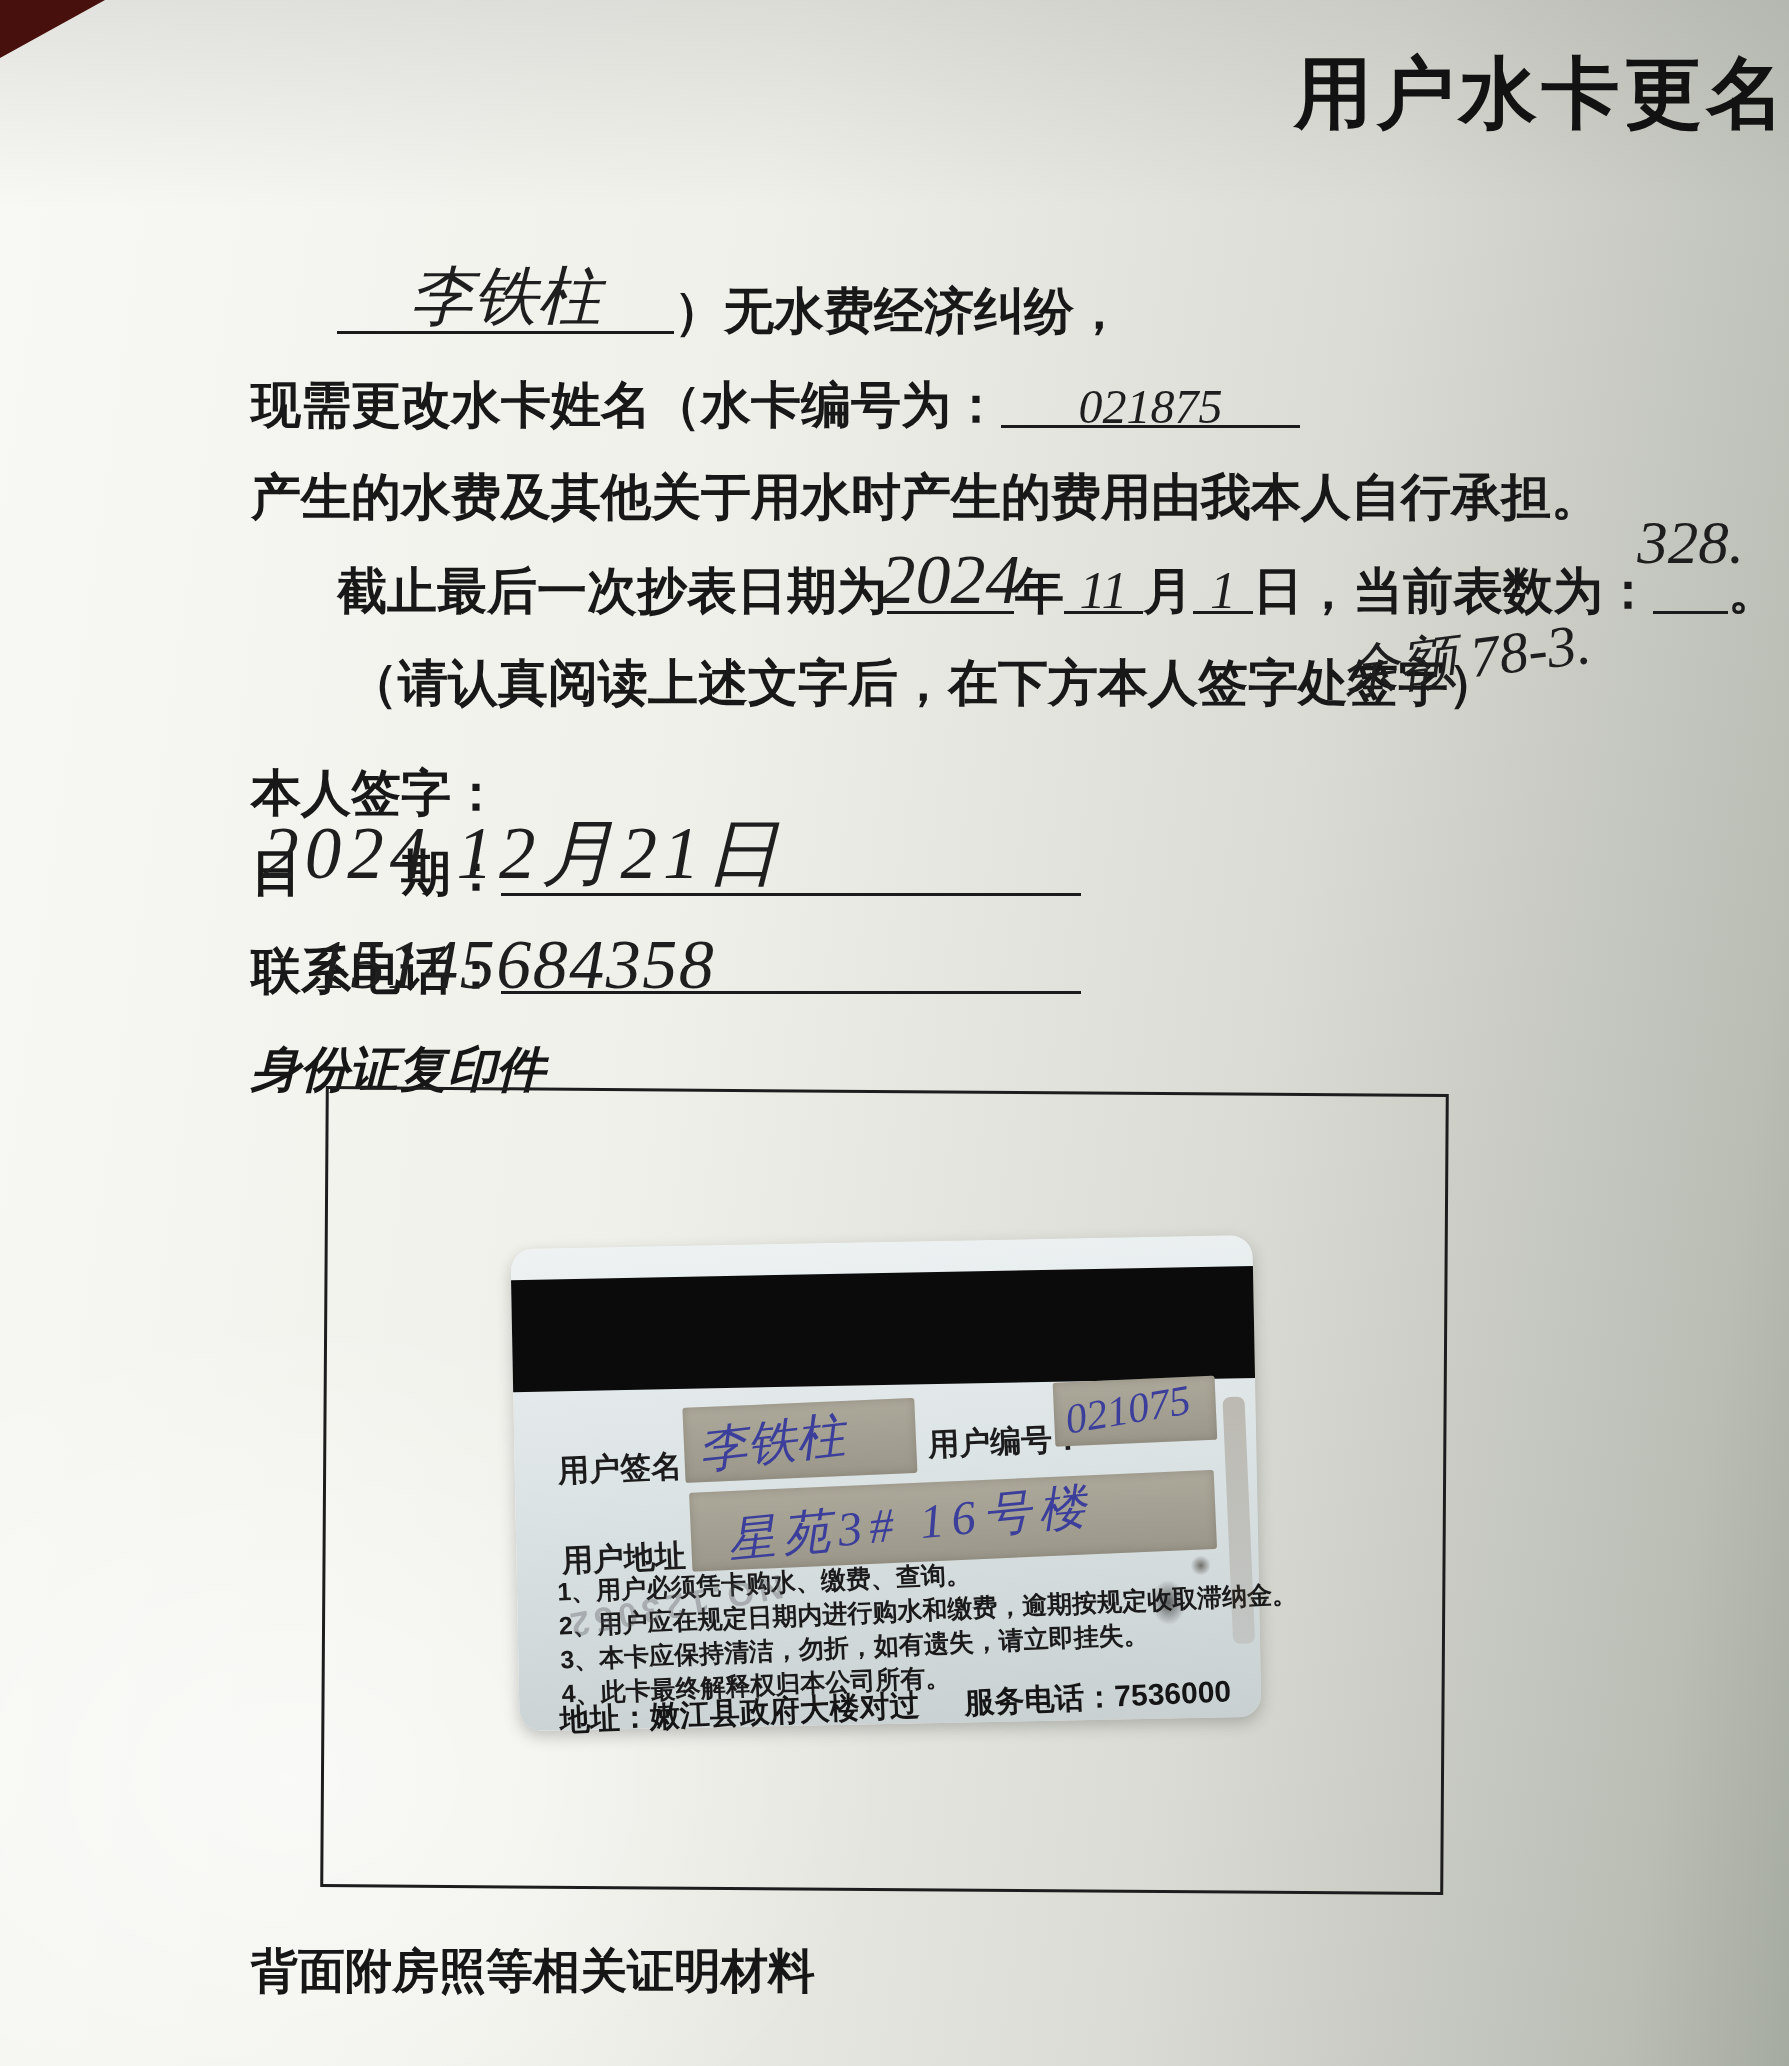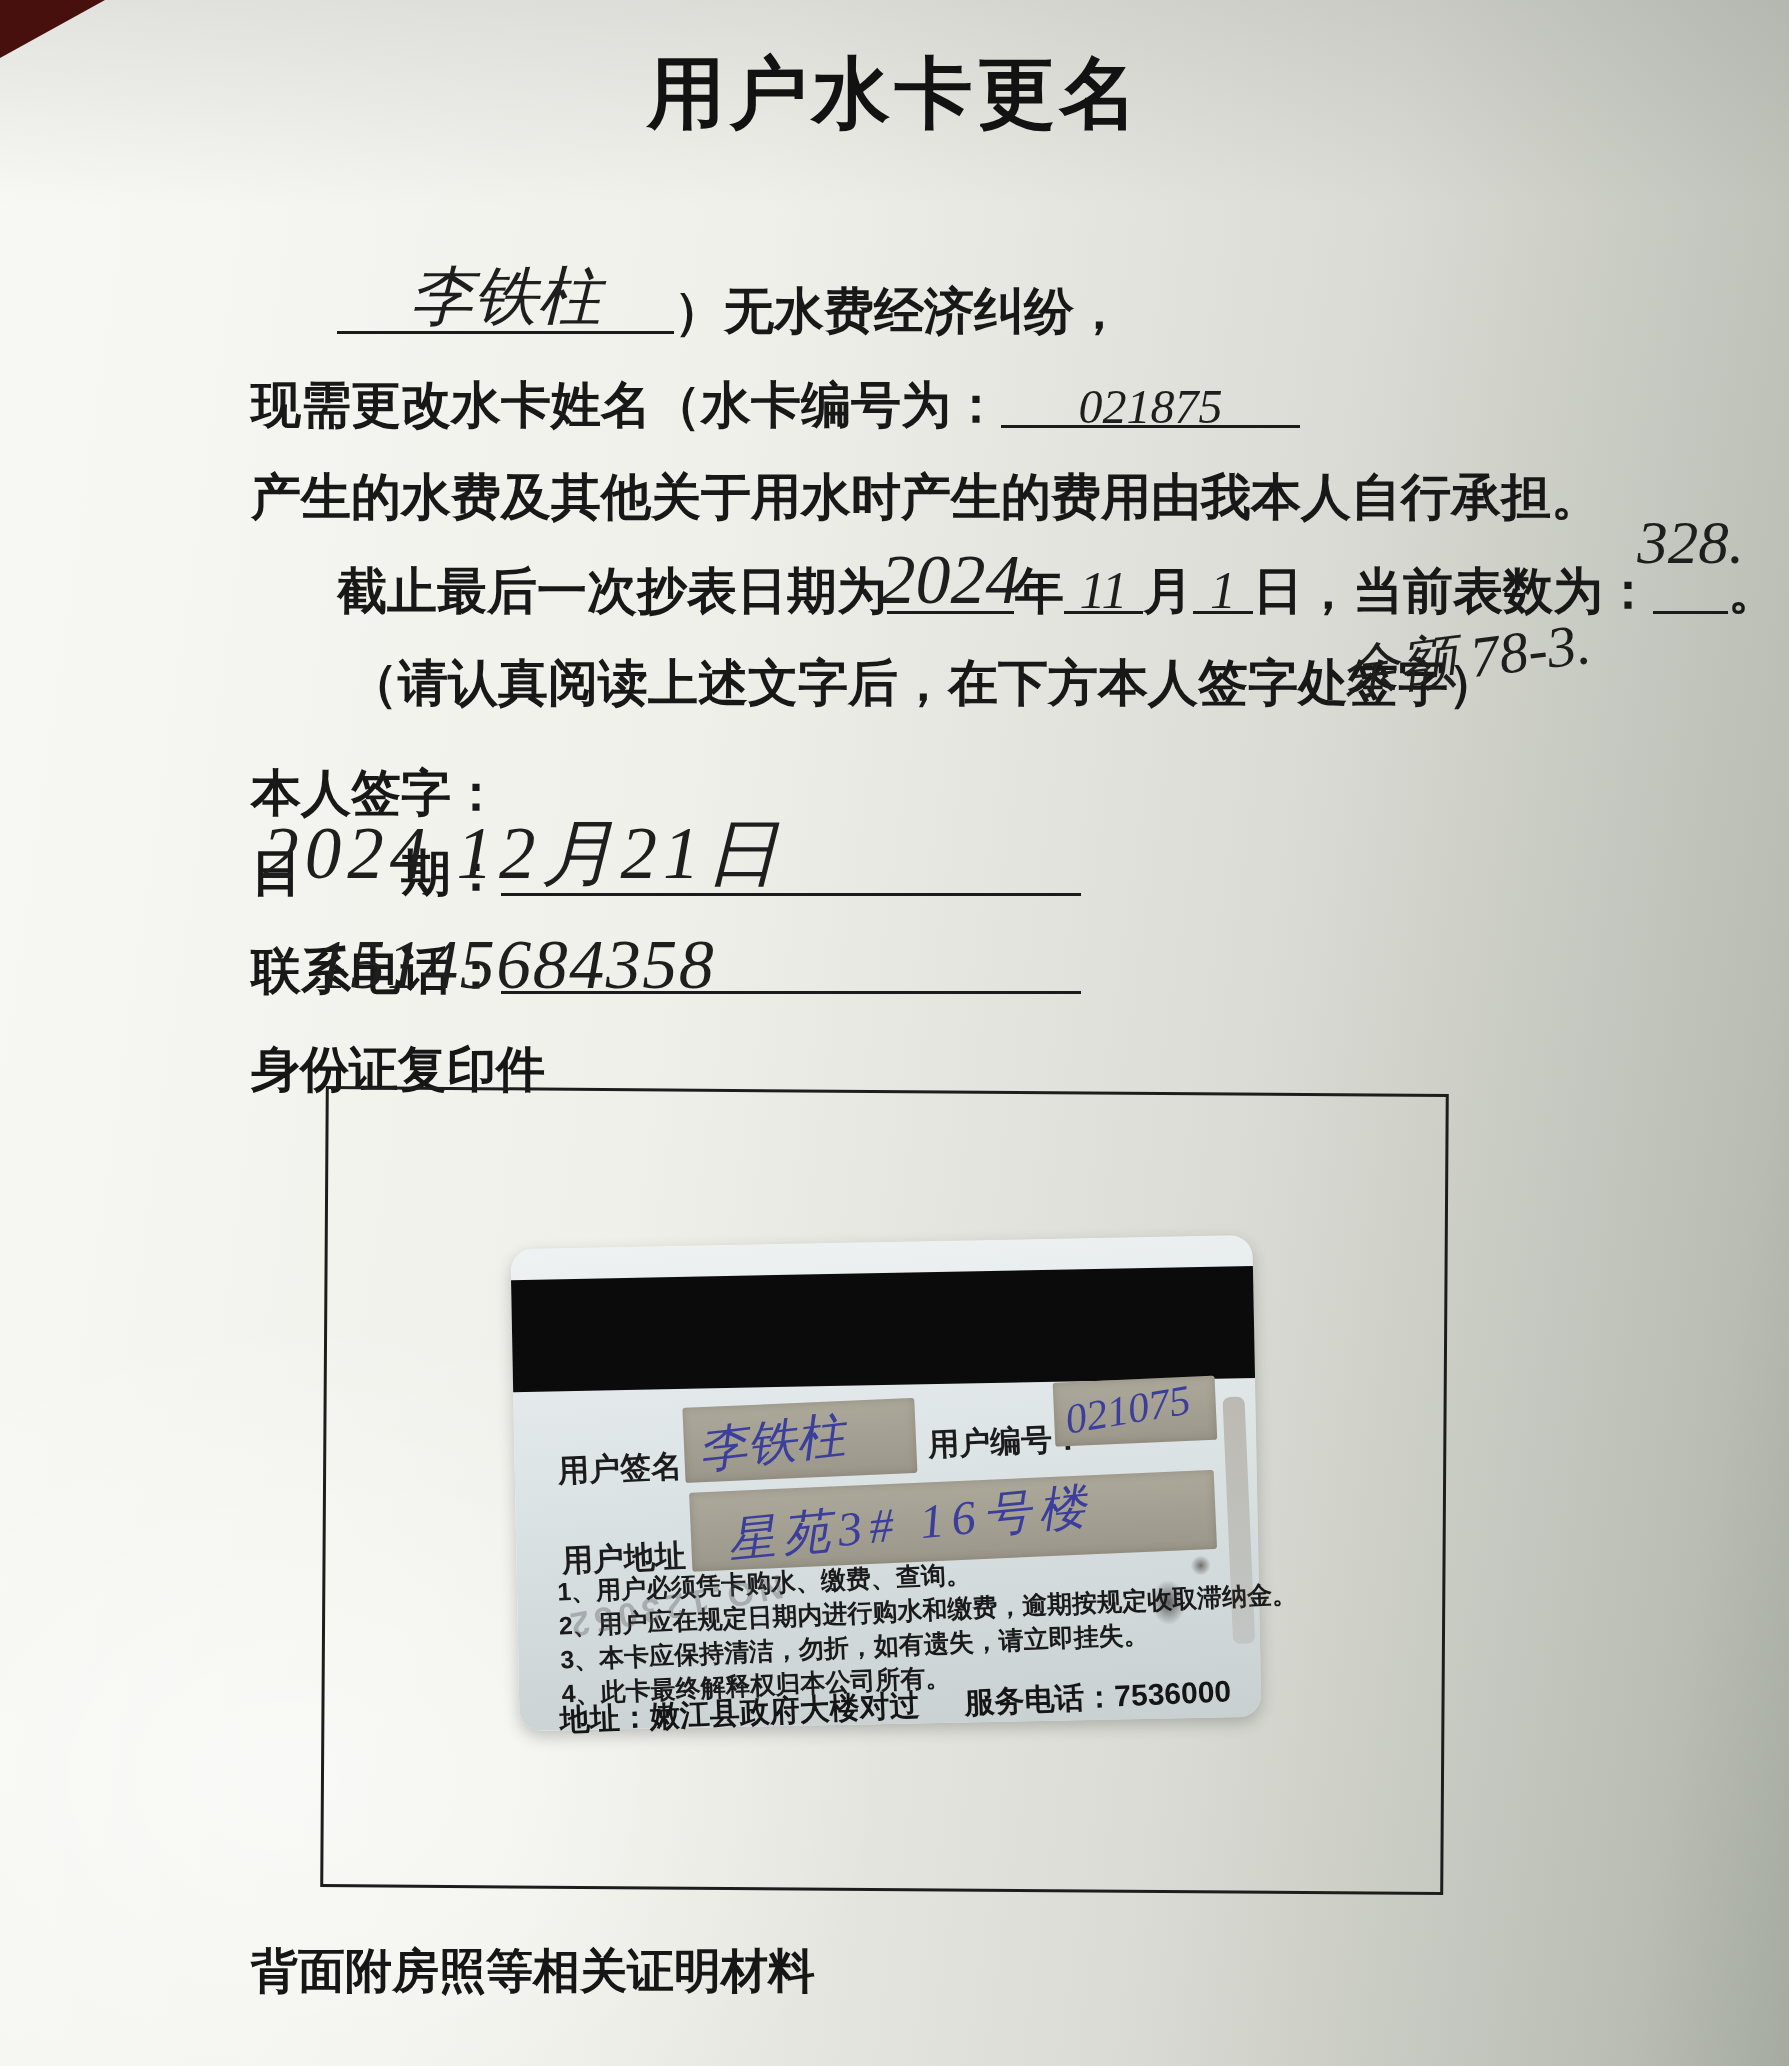--- a/index.html
+++ b/index.html
@@ -10,21 +10,21 @@
       linear-gradient(180deg, rgba(110,115,108,.16), rgba(110,115,108,0) 10%),
       radial-gradient(973px 748px at 16% 86%, rgba(255,255,255,.55), rgba(255,255,255,0) 62%),
       linear-gradient(98deg, #f8f8f5 0%, #f0f0ea 38%, #dadbd4 68%, #b9bdb4 92%, #a6aba2 100%);
   }
   .artifact-corner{
     position:absolute;left:0;top:0;width:105px;height:58px;
     background:#48100c;
     clip-path:polygon(0 0,100% 0,0 100%);
   }
   .title{
-    position:absolute;top:42px;left:0;width:1789px;text-align:center;
+    position:absolute;top:42px;left:0;width:1789px;text-align:right;
     font-size:78px;font-weight:700;letter-spacing:4.5px;color:#121212;
   }
   .row{position:absolute;white-space:nowrap;font-size:50px;font-weight:600;color:#181818;}
   .blank{
     display:inline-block;position:relative;vertical-align:-6px;
     border-bottom:3.7px solid #1b1b1b;height:48px;
   }
   .hw{
     font-family:cursive;font-style:italic;color:#1e1e1e;font-weight:400;
     white-space:nowrap;
@@ -39,21 +39,21 @@
   .notice{font-weight:700;}
   .balance-note{
     position:absolute;left:1340px;top:620px;font-size:58px;
     transform:rotate(-7deg);
   }
   .wide{width:580px;}
   .hw-sign{font-size:79px;left:15px !important;transform:rotate(-2deg);bottom:-12px !important;}
   .hw-people{font-size:64px;left:367px !important;transform:none;bottom:-3px !important;}
   .hw-date{font-size:73px;left:22.4px !important;transform:rotate(-1deg);bottom:-10.5px !important;letter-spacing:6px;}
   .hw-phone{font-size:70px;left:13.5px !important;transform:rotate(-2deg);bottom:-13.5px !important;letter-spacing:1.5px;text-align:center;}
-  .plain-label{position:absolute;white-space:nowrap;font-size:49px;font-weight:600;}
+  .plain-label{position:absolute;white-space:nowrap;font-size:49px;font-weight:600;font-style:italic;}
 
   .copy-box{
     position:absolute;left:323px;top:1090px;width:1117px;height:795px;
     border:3px solid #1d1d1d;transform:rotate(0.4deg);
   }
   .card{
     position:absolute;left:515px;top:1242px;width:742px;height:482px;
     border-radius:22.4px;transform:rotate(-1.1deg);
     background:
       radial-gradient(52px 37px at 94% 12%, rgba(95,75,50,.35), rgba(95,75,50,0) 70%),

